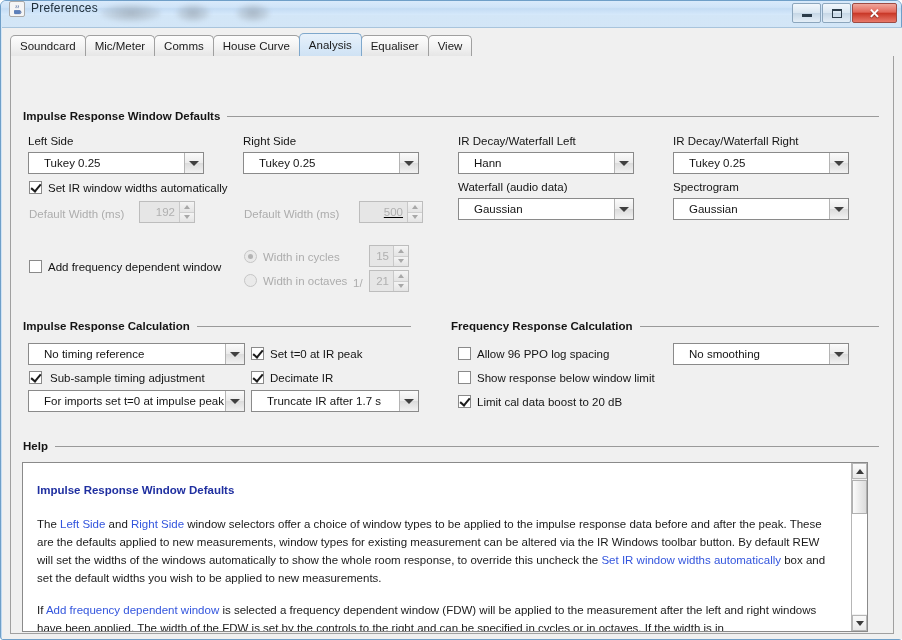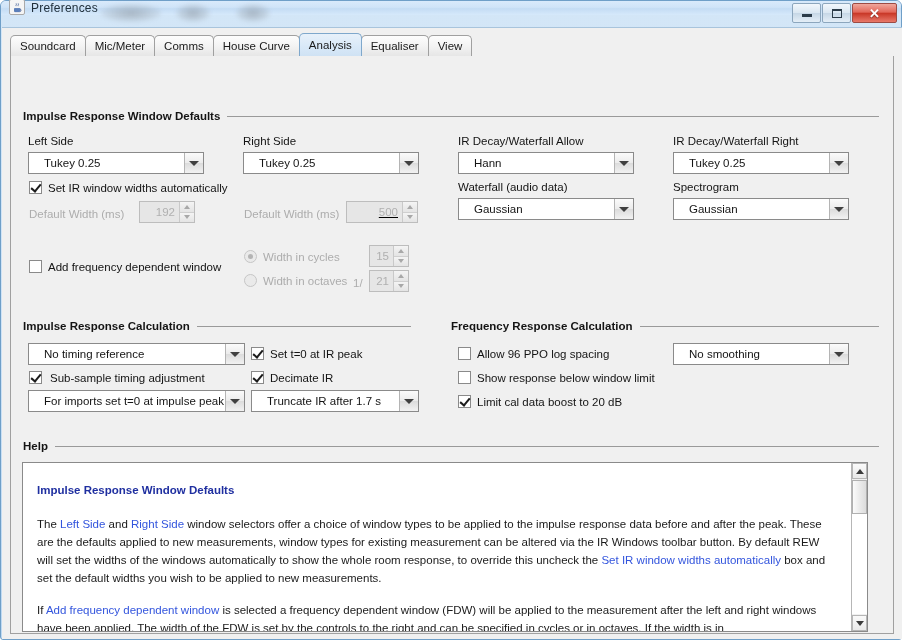--- a/index.html
+++ b/index.html
@@ -16,21 +16,21 @@
     position: absolute; left:0; top:0; width:902px; height:640px;
     background: linear-gradient(to bottom, #d3e6f7 0%, #cfe3f6 50%, #bed9f2 100%);
     border: 1px solid #6f9fc8;
     border-radius: 6px 6px 3px 3px;
     padding: 0;
   }
   #titlebar {
     position:absolute; left:0; top:0; width:900px; height:14px;
     background: linear-gradient(to bottom, #d9eafb 0%, #cfe4f8 45%, #c4dcf4 55%, #d6e9fb 100%);
     border-radius: 5px 5px 0 0;
-    display:flex; align-items:flex-end;
+    display:flex; align-items:flex-start;
     user-select:none;
   }
   #title-icon {
     width:16px; height:16px; margin-left:8px; margin-right:6px;
     border:1px solid #a9a9a9; background:#f5f5f5; border-radius:2px;
     display:flex; align-items:center; justify-content:center;
     font-size:10px; color:#2a4a8a; line-height:1;
   }
   #title-text {
     font-size:12px; color:#20303c; letter-spacing:.2px;
@@ -305,21 +305,21 @@
       </div>
 
       <div class="lbl" style="left:232px; top:79px;">Right Side</div>
       <div class="combo" style="left:232px; top:96px; width:176px;">
         <span class="ctext">Tukey 0.25</span>
         <span class="carrow">
             <i class="tri-down"></i>
           </span>
       </div>
 
-      <div class="lbl" style="left:447px; top:79px;">IR Decay/Waterfall Allow</div>
+      <div class="lbl" style="left:447px; top:79px;">IR Decay/Waterfall Left</div>
       <div class="combo" style="left:447px; top:96px; width:176px;">
         <span class="ctext">Hann</span>
         <span class="carrow">
             <i class="tri-down"></i>
           </span>
       </div>
 
       <div class="lbl" style="left:662px; top:79px;">IR Decay/Waterfall Right</div>
       <div class="combo" style="left:662px; top:96px; width:176px;">
         <span class="ctext">Tukey 0.25</span>
@@ -356,21 +356,21 @@
           <span class="sbtn">
               <i class="tri-up-s"></i>
             </span>
           <span class="sbtn">
               <i class="tri-dn-s"></i>
             </span>
         </span>
       </div>
 
       <div class="lbl dis" style="left:233px; top:152px;">Default Width (ms)</div>
-      <div class="spin" style="left:335px; top:145px; width:72px;text-decoration:underline;">
+      <div class="spin" style="left:348px; top:145px; width:64px;text-decoration:underline;">
         <span class="sval">500</span>
         <span class="sbtns">
           <span class="sbtn">
               <i class="tri-up-s"></i>
             </span>
           <span class="sbtn">
               <i class="tri-dn-s"></i>
             </span>
         </span>
       </div>

